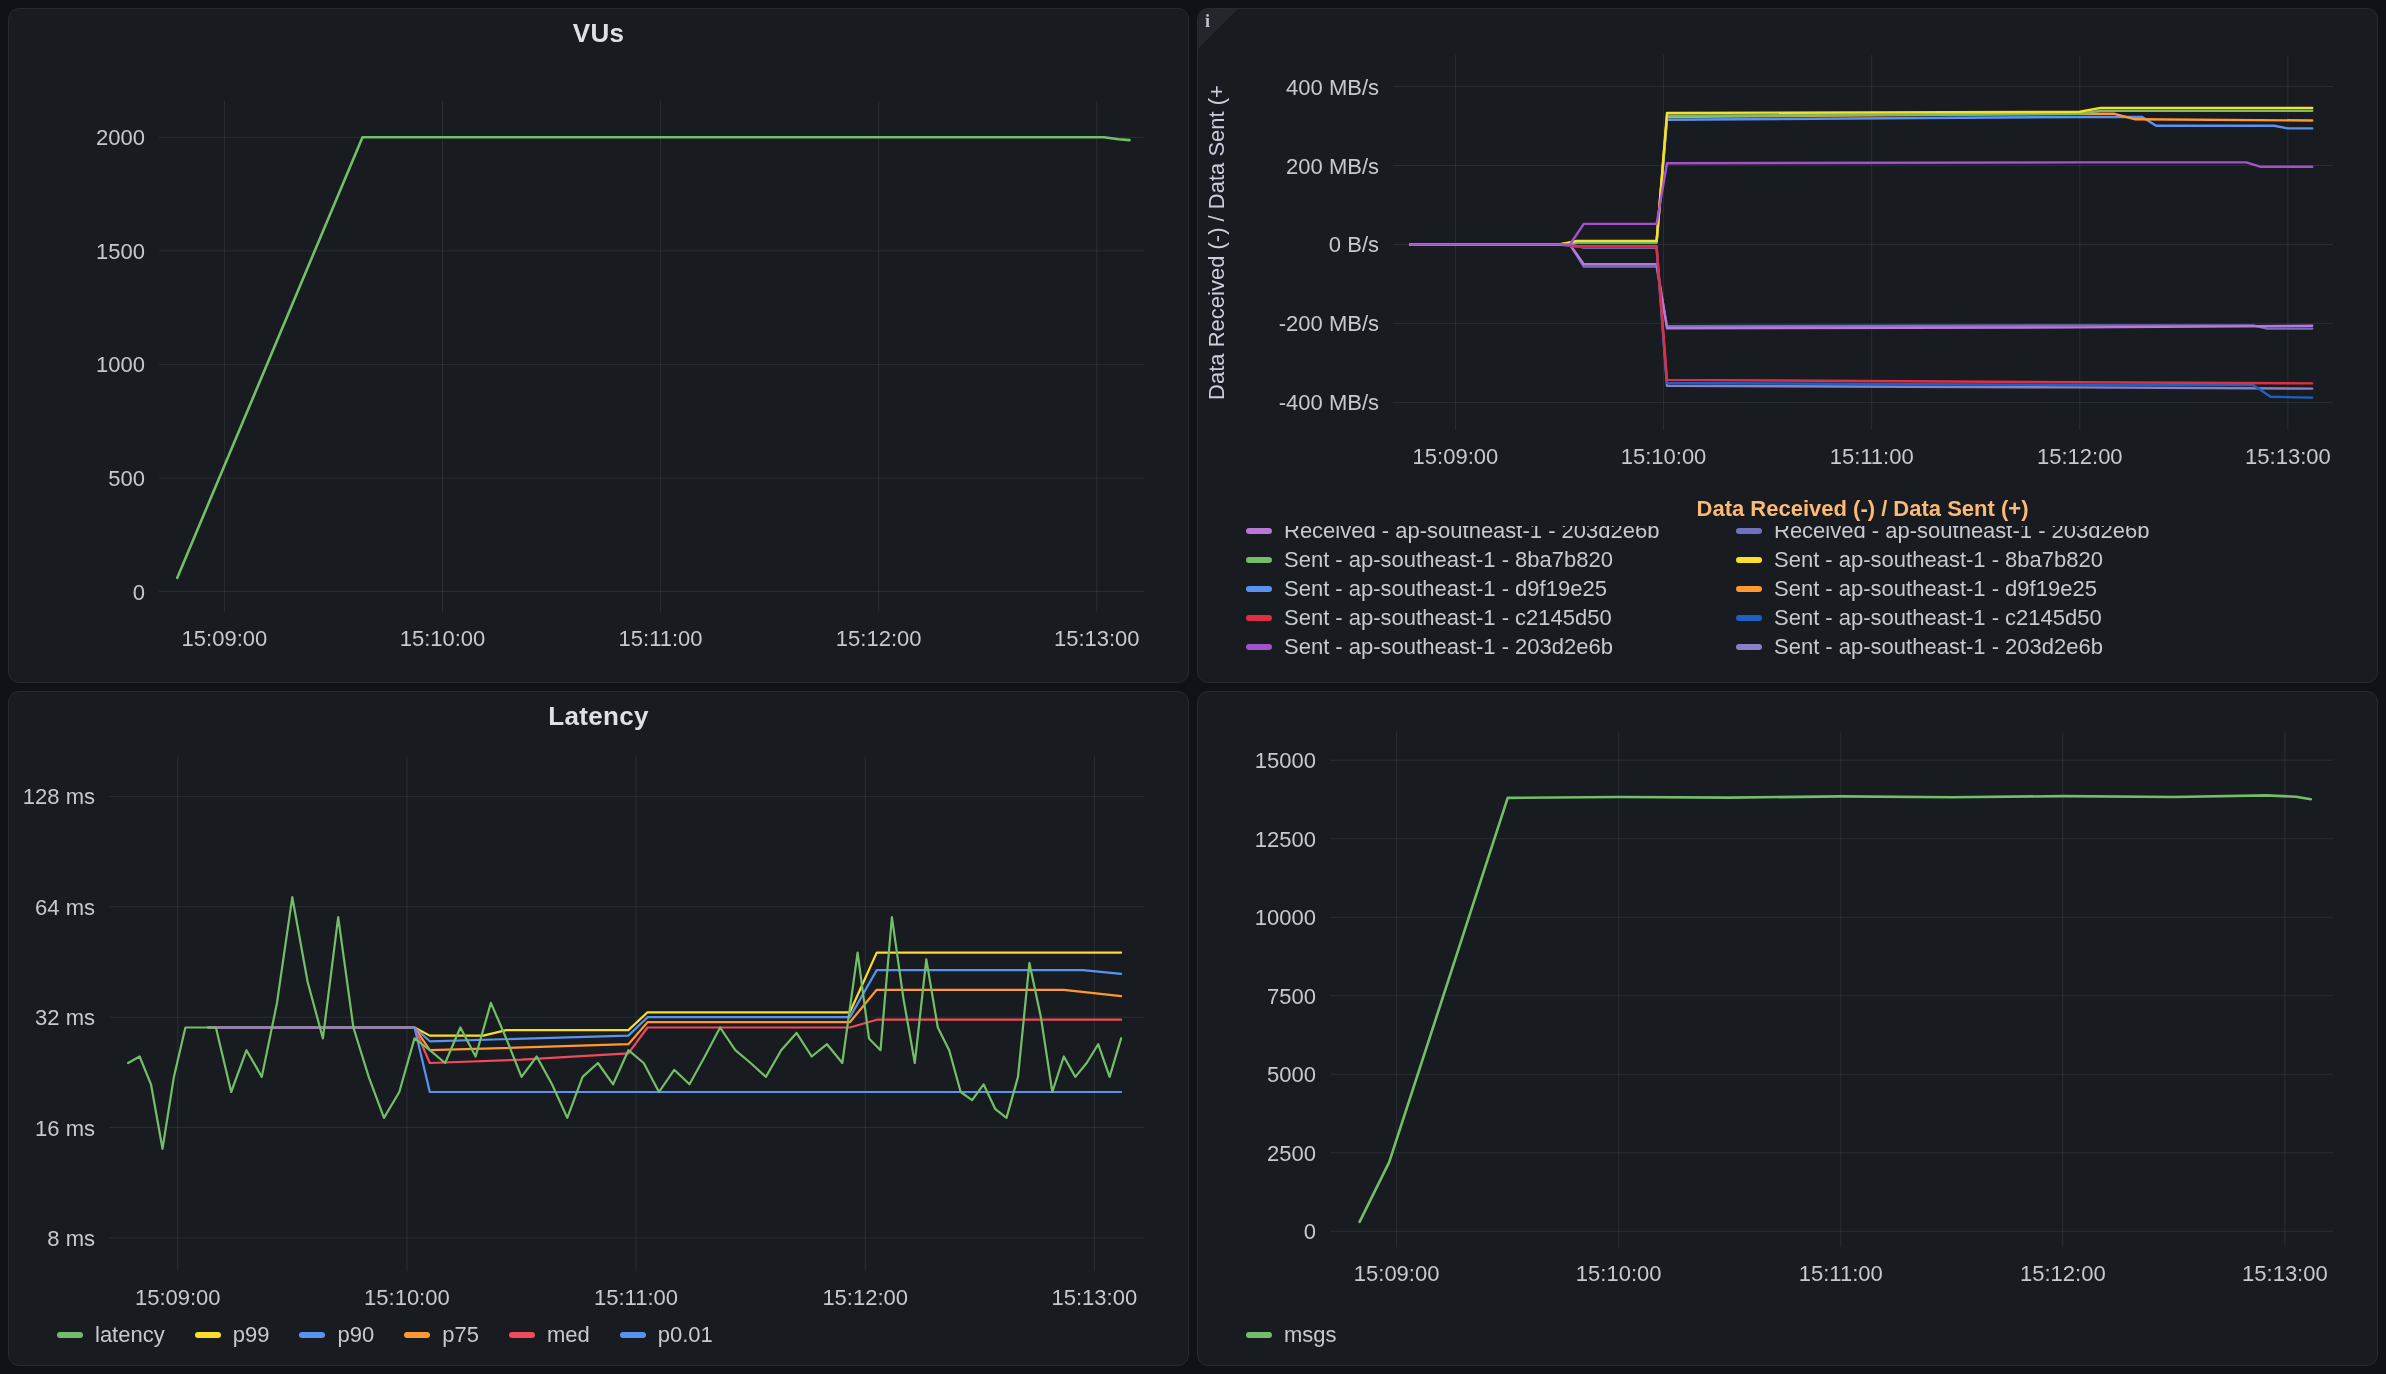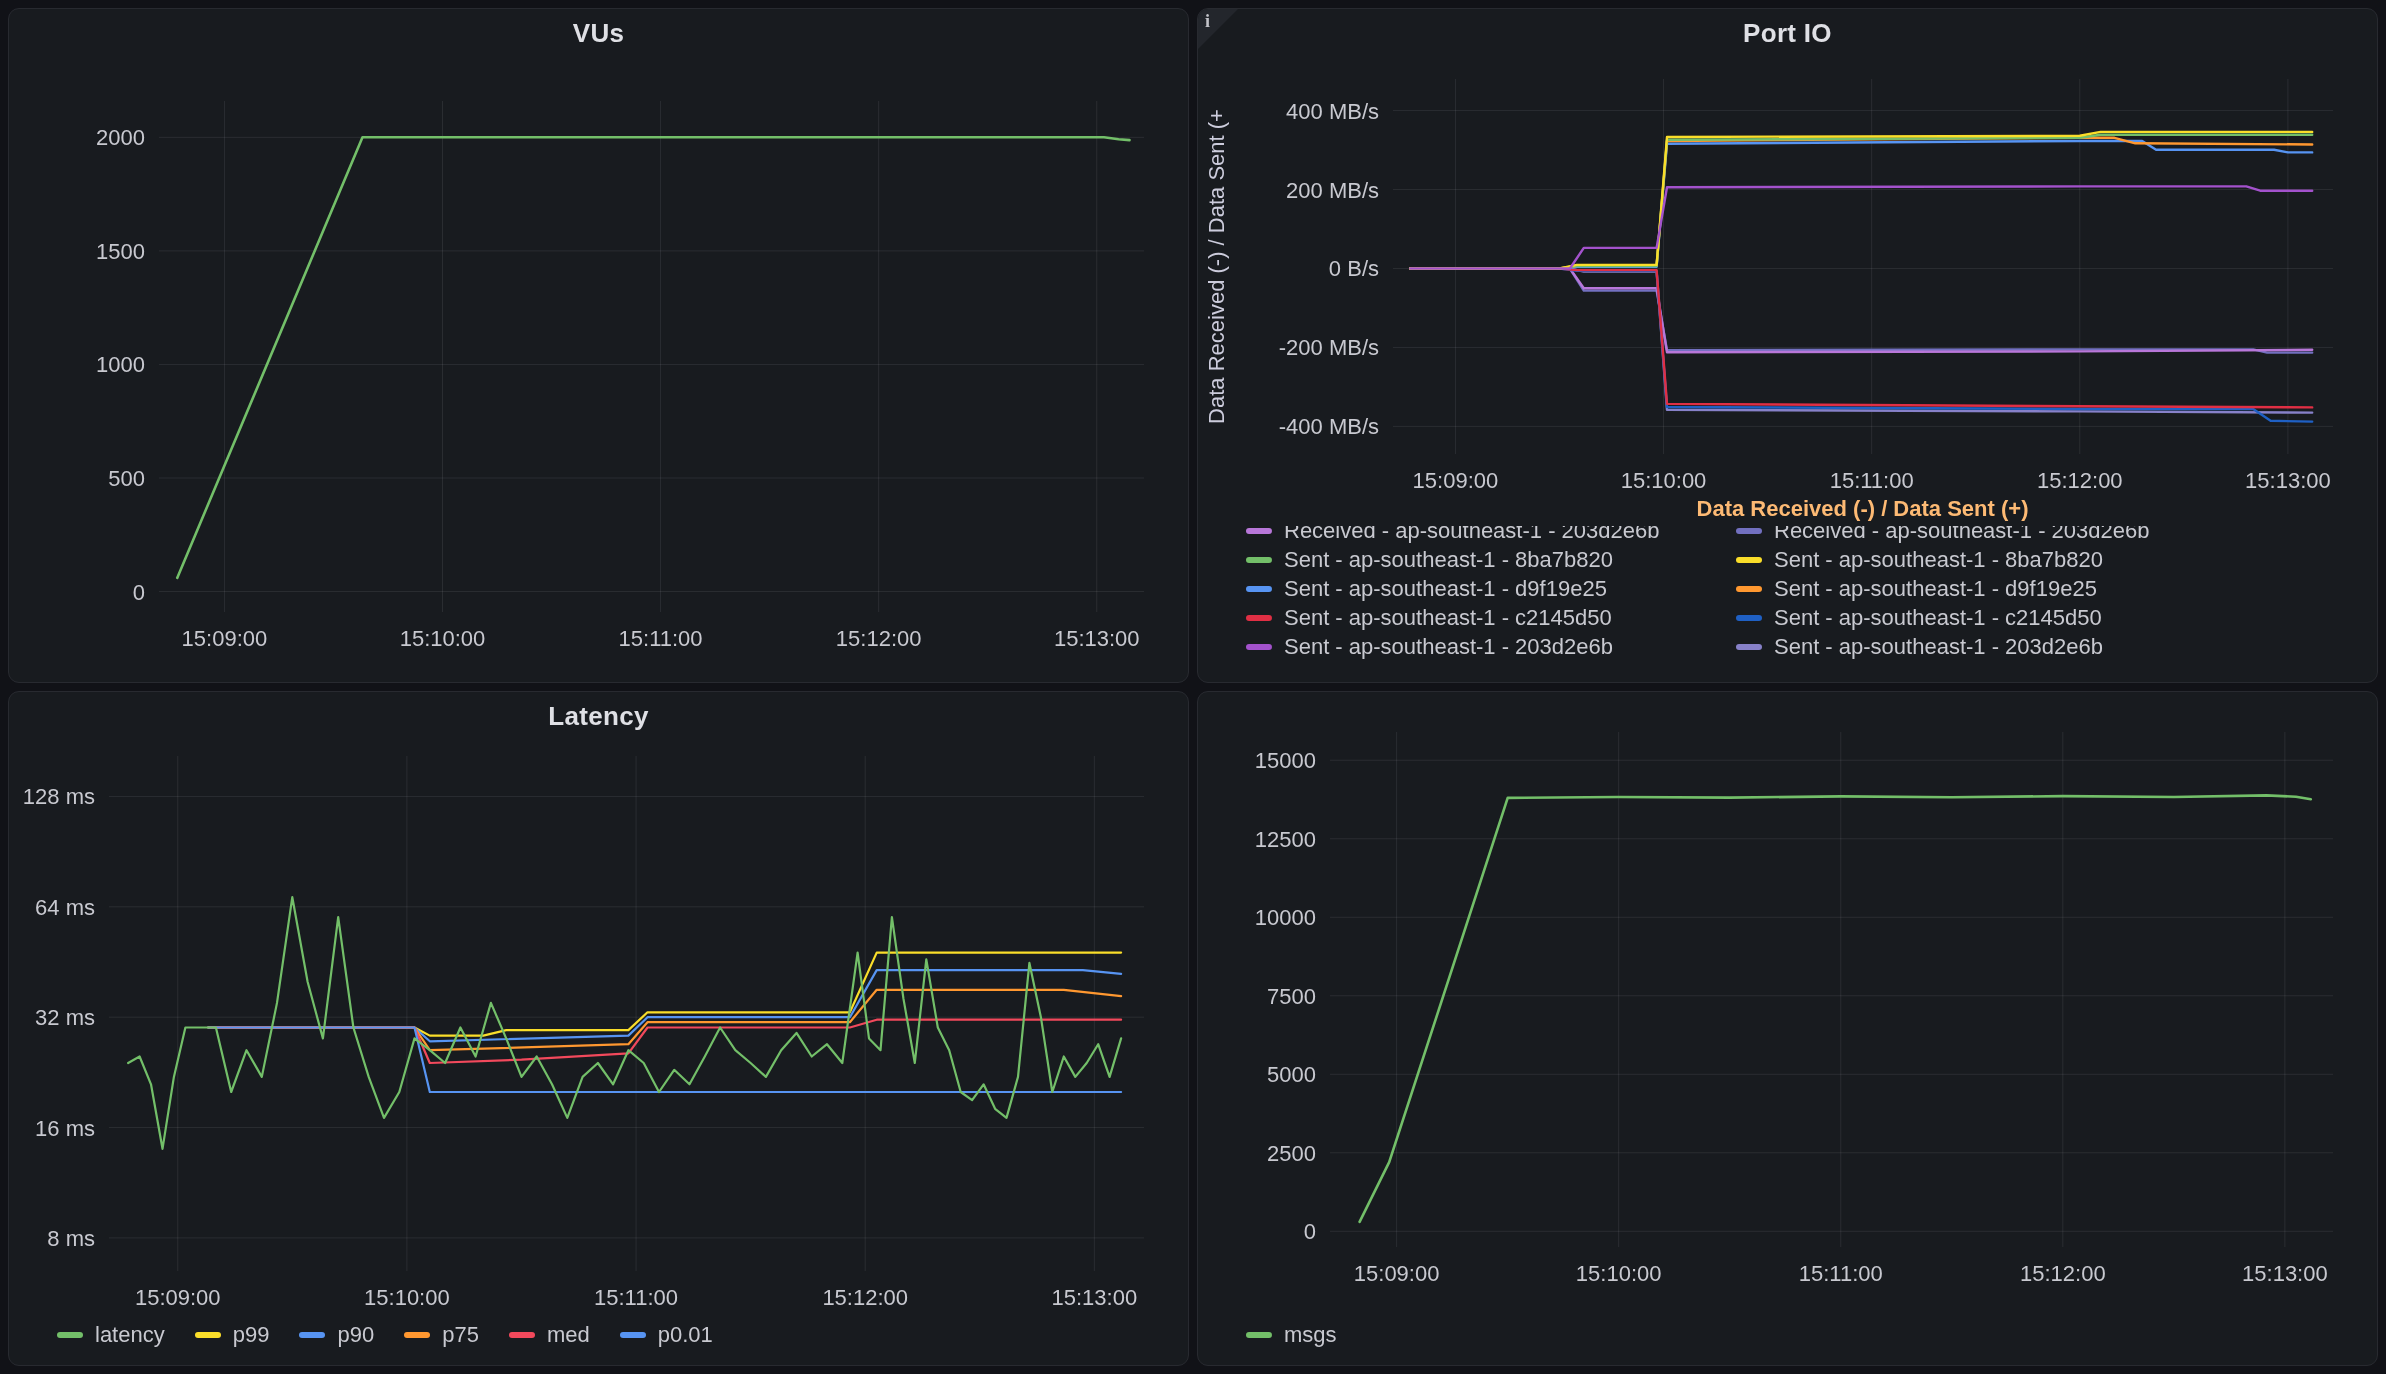--- a/index.html
+++ b/index.html
@@ -56,23 +56,20 @@
           <text x="136" y="64.33777777777777" text-anchor="end" class="tick">2000</text>
           <polyline points="168.2,496.9 353.5,56.3 869.7,56.3 1095.0,56.3 1109.6,58.2 1120.5,59.1" fill="none" stroke="#73bf69" stroke-width="2.6" stroke-linejoin="round" stroke-linecap="round"></polyline>
         </svg>
     </div>
   </section>
 
   <section class="panel">
     <div class="info-corner">
         <span>i</span>
       </div>
-    <header class="panel-header">
-      <h2 class="panel-title">Port IO</h2>
-    </header>
     <div class="chart-box">
       <svg class="chart" viewBox="0 0 1179 439">
           <line x1="257.43542435424354" x2="257.43542435424354" y1="22" y2="397" stroke="rgba(204,204,220,0.10)" stroke-width="1"></line>
           <text x="257.43542435424354" y="431" text-anchor="middle" class="tick">15:09:00</text>
           <line x1="465.55350553505536" x2="465.55350553505536" y1="22" y2="397" stroke="rgba(204,204,220,0.10)" stroke-width="1"></line>
           <text x="465.55350553505536" y="431" text-anchor="middle" class="tick">15:10:00</text>
           <line x1="673.6715867158671" x2="673.6715867158671" y1="22" y2="397" stroke="rgba(204,204,220,0.10)" stroke-width="1"></line>
           <text x="673.6715867158671" y="431" text-anchor="middle" class="tick">15:11:00</text>
           <line x1="881.7896678966789" x2="881.7896678966789" y1="22" y2="397" stroke="rgba(204,204,220,0.10)" stroke-width="1"></line>
           <text x="881.7896678966789" y="431" text-anchor="middle" class="tick">15:12:00</text>

